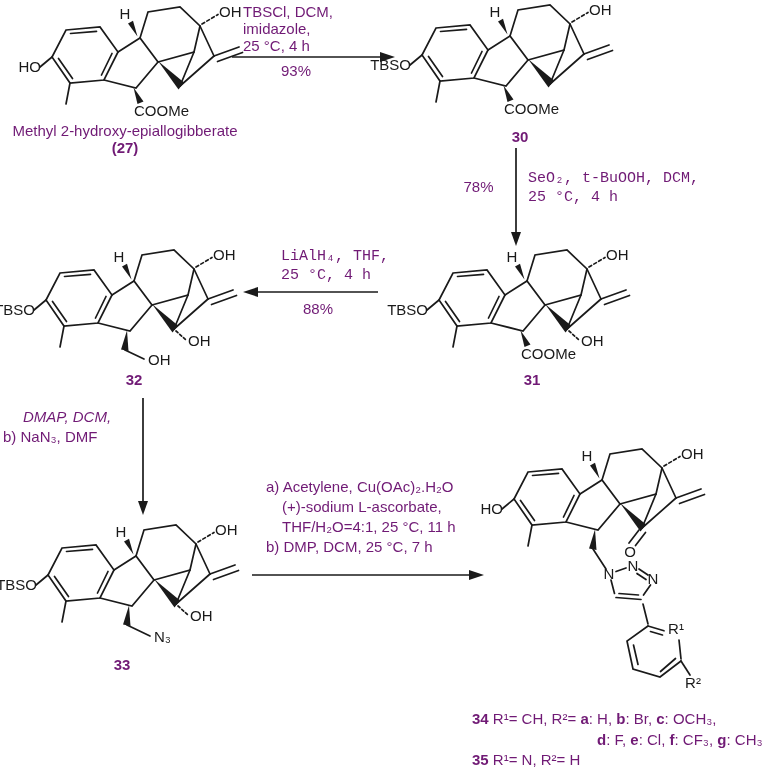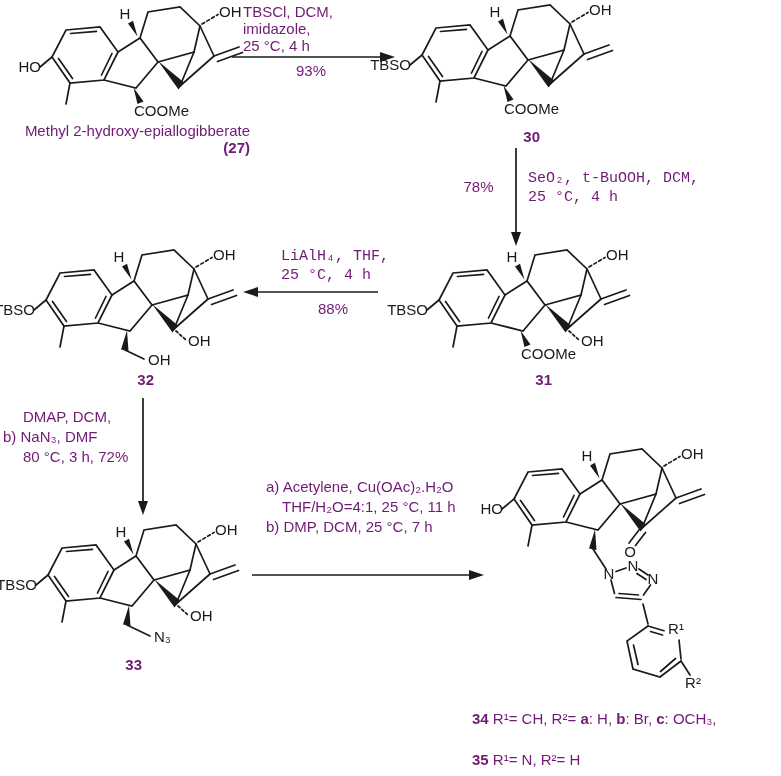--- a/index.html
+++ b/index.html
@@ -1,24 +1,24 @@
 <!DOCTYPE html>
 <html><head>
 <meta charset="utf-8">
 <style>
   html,body{margin:0;padding:0;background:#fff;}
   .scheme{position:relative;width:781px;height:776px;background:#ffffff;overflow:hidden;
           font-family:"Liberation Sans","DejaVu Sans",sans-serif;color:#1a1a1a;}
   .t{position:absolute;font-size:15px;line-height:17px;white-space:nowrap;color:#701a75;}
   .lh19{line-height:19px;font-family:Liberation Mono, monospace;}
   .lh20{line-height:20px;}
-  .ctr{text-align:right;}
+  .ctr{text-align:center;}
   .rgt{text-align:center;}
   .bold{font-weight:700;}
-  .ind{padding-left:20px;}
+  .ind{padding-left:20px;font-style:italic;}
   .ind16{padding-left:16px;}
   .fline span:nth-child(odd){font-weight:700;}
   svg.struct,svg.arrow{position:absolute;overflow:visible;}
   .b{fill:none;stroke:#1a1a1a;stroke-width:1.7;stroke-linecap:round;}
   .w{fill:#1a1a1a;stroke:none;}
   .ah{fill:#1a1a1a;stroke:none;}
   svg text{font-family:"Liberation Sans","DejaVu Sans",sans-serif;font-size:15px;fill:#1a1a1a;}
 </style>
 </head>
 <body>
@@ -121,21 +121,20 @@
     <text text-anchor="middle" x="97" y="19">H</text>
     <text x="191" y="17">OH</text>
     <text x="166" y="103">OH</text>
     <text x="126" y="122">OH</text>
   </svg>
   <div class="t ctr bold" style="left:114px;top:371px;width:40px">32</div>
 
   <div class="t lh20" style="left:3px;top:407px">
     <div class="ind">DMAP, DCM,</div>
     <div>b) NaN₃, DMF</div>
-    <div class="ind">80 °C, 3 h, 72%</div>
   </div>
   <svg class="arrow" style="left:136px;top:396px" width="14" height="120">
     <line x1="7" y1="2" x2="7" y2="106" stroke="#1a1a1a" stroke-width="1.7"></line>
     <polygon class="ah" points="2,105 7,119 12,105"></polygon>
   </svg>
 
   <svg class="struct" style="left:24px;top:518px" width="250" height="170" viewBox="0 0 250 170">
     <use href="#core-skel"></use>
     <path class="b" d="M154,88 L164,97" stroke-dasharray="2.6,2.4"></path>
     <polygon class="w" points="105,87.5 99,106.5 106.5,108"></polygon>
@@ -143,20 +142,21 @@
     <text text-anchor="end" x="13" y="72">TBSO</text>
     <text text-anchor="middle" x="97" y="19">H</text>
     <text x="191" y="17">OH</text>
     <text x="166" y="103">OH</text>
     <text x="130" y="124">N₃</text>
   </svg>
   <div class="t ctr bold" style="left:102px;top:656px;width:40px">33</div>
 
   <div class="t lh20" style="left:266px;top:477px">
     <div>a) Acetylene, Cu(OAc)₂.H₂O</div>
+    <div class="ind16">(+)-sodium L-ascorbate,</div>
     <div class="ind16">THF/H₂O=4:1, 25 °C, 11 h</div>
     <div>b) DMP, DCM, 25 °C, 7 h</div>
   </div>
   <svg class="arrow" style="left:250px;top:568px" width="235" height="14">
     <line x1="2" y1="7" x2="220" y2="7" stroke="#1a1a1a" stroke-width="1.7"></line>
     <polygon class="ah" points="219,2 234,7 219,12"></polygon>
   </svg>
 
   <svg class="struct" style="left:490px;top:442px" width="260" height="260" viewBox="0 0 260 260">
     <use href="#core-skel"></use>
@@ -192,17 +192,20 @@
     <text text-anchor="middle" x="203" y="246">R²</text>
 
     <text text-anchor="end" x="13" y="72">HO</text>
     <text text-anchor="middle" x="97" y="19">H</text>
     <text x="191" y="17">OH</text>
   </svg>
 
   <div class="t fline" style="left:472px;top:710px">
     <span>34</span><span> R¹= CH, R²= </span><span>a</span><span>: H, </span><span>b</span><span>: Br, </span><span>c</span><span>: OCH₃,</span>
   </div>
+  <div class="t fline" style="left:597px;top:731px">
+    <span>d</span><span>: F, </span><span>e</span><span>: Cl, </span><span>f</span><span>: CF₃, </span><span>g</span><span>: CH₃</span>
+  </div>
   <div class="t fline" style="left:472px;top:751px">
     <span>35</span><span> R¹= N, R²= H</span>
   </div>
 
 </div>
 
 </body></html>

